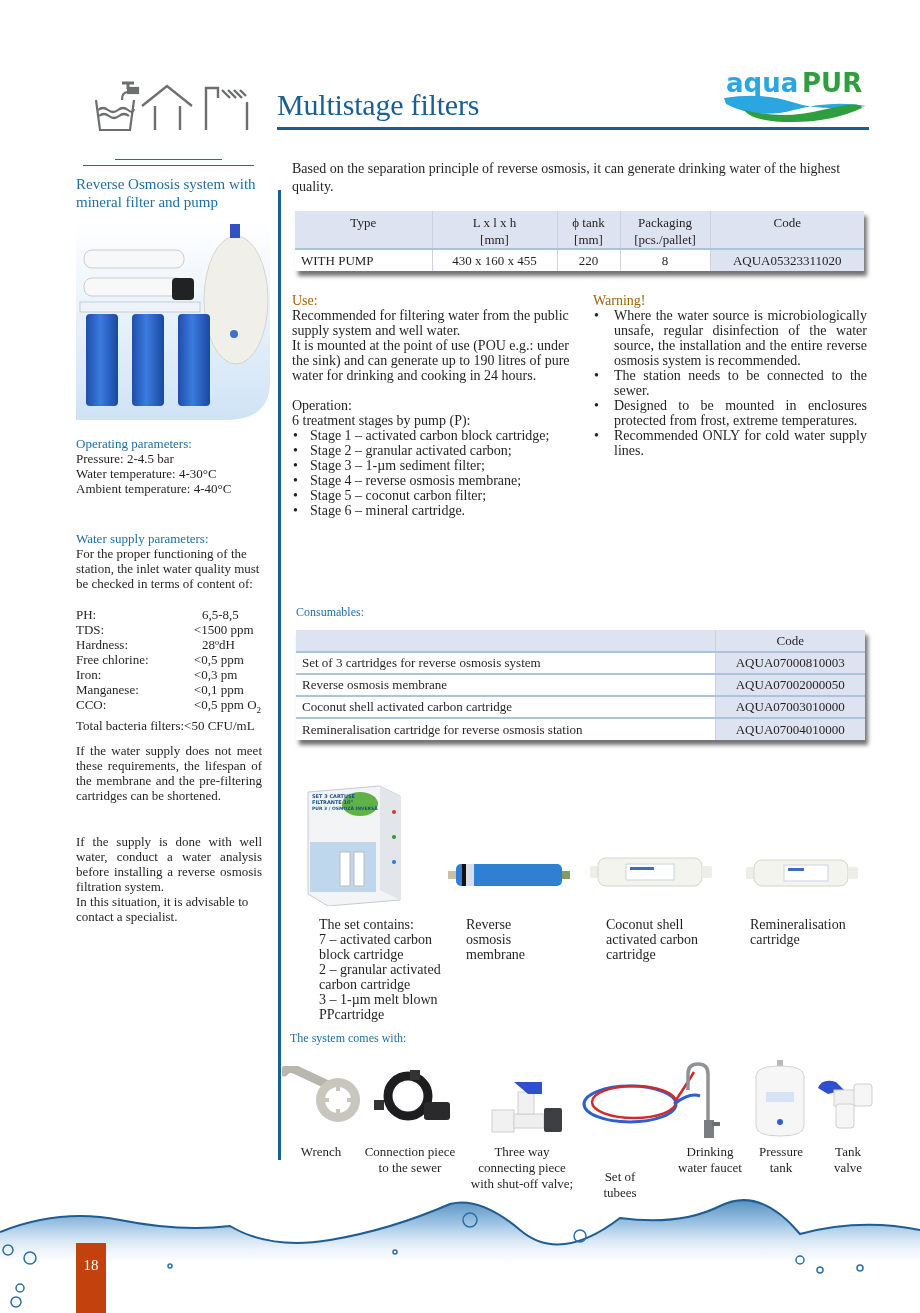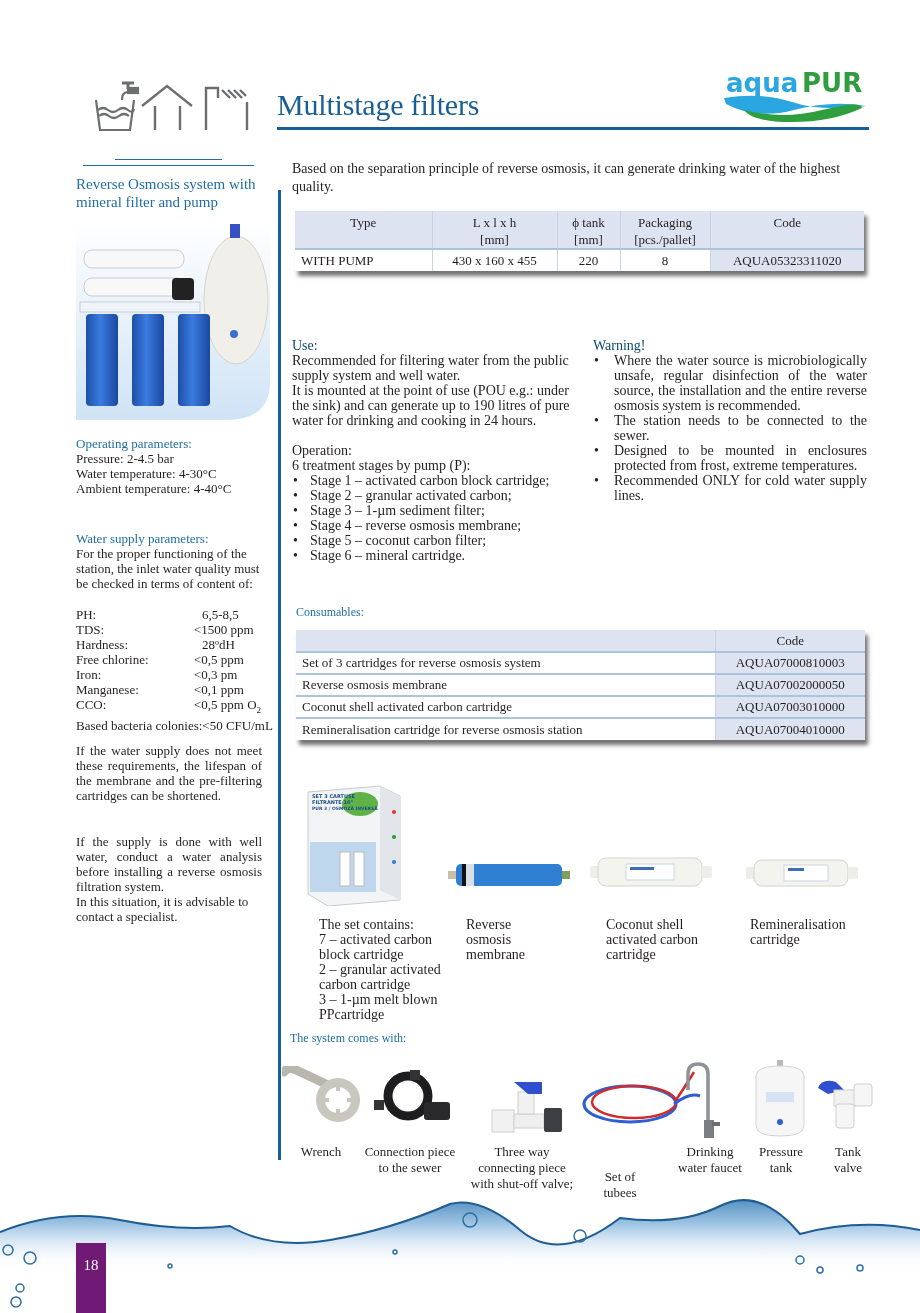--- a/index.html
+++ b/index.html
@@ -44,33 +44,33 @@
   .tbl2 tr.body-row:last-child { border-bottom: none; }
   .tbl2 td { height: 22px; }
   .tbl2 th { height: 22px; padding-top: 2px; }
 
   .use-block { left: 292px; top: 293px; width: 280px; font-size: 14px; line-height: 15px; }
   .warn-block { left: 593px; top: 293px; width: 274px; font-size: 14px; line-height: 15px; }
   .bullets { list-style: none; }
   .bullets li { position: relative; padding-left: 18px; }
   .bullets li::before { content: "•"; position: absolute; left: 1px; top: 0; }
   .warn-block .bullets li { padding-left: 21px; text-align: justify; text-align-last: left; }
-  .section-label { color: #0c4a6e; margin-top: 45px; }
+  .section-label { color: #a16207; }
 
   .consumables-label { left: 296px; top: 605px; font-size: 12px; color: #1f6ea3; }
 
   .prod-img { position: absolute; }
   .prod-caption { position: absolute; font-size: 14px; line-height: 15px; }
 
   .comes-label { left: 290px; top: 1031px; font-size: 12px; color: #1f6ea3; }
   .acc { position: absolute; }
   .acc-caption { position: absolute; font-size: 13px; line-height: 16px; text-align: center; }
 
   .water { left: 0; top: 1190px; width: 920px; height: 123px; }
-  .page-num { left: 76px; top: 1243px; width: 30px; height: 70px; background: #701a75; color: #fff; font-size: 15px; text-align: center; padding-top: 14px; }
+  .page-num { left: 76px; top: 1243px; width: 30px; height: 70px; background: #c2410c; color: #fff; font-size: 15px; text-align: center; padding-top: 14px; }
 </style>
 </head>
 <body>
 
 <svg class="abs header-icons" viewBox="0 0 160 52">
   <g fill="none" stroke="#6d6e70" stroke-width="2.2">
     <path d="M2 20 L6 50 L36 50 L40 20"></path>
     <path d="M4 30 q5 -4 10 0 t10 0 t10 0 t6 -1"></path>
     <path d="M5 36 q5 -4 10 0 t10 0 t10 0"></path>
     <path d="M28 20 q0 -8 6 -8 h8"></path>
@@ -167,21 +167,21 @@
   </div>
   <div class="params-row">
     <span class="k">Manganese:</span>
     <span class="v">&lt;0,1 ppm</span>
   </div>
   <div class="params-row">
     <span class="k">CCO:</span>
     <span class="v"><span>&lt;0,5 ppm O</span><sub style="font-size:9px">2</sub></span>
   </div>
   <div class="params-row wide">
-    <span class="k">Based bacteria colonies:</span>
+    <span class="k">Total bacteria filters:</span>
     <span class="v">&lt;50 CFU/mL</span>
   </div>
 </div>
 
 <div class="abs left-text justify" style="top:743px; width:186px;">If the water supply does not meet these requirements, the lifespan of the membrane and the pre-filtering cartridges can be shortened.</div>
 <div class="abs left-text justify" style="top:834px; width:186px;">If the supply is done with well water, conduct a water analysis before installing a reverse osmosis filtration system.</div>
 <div class="abs left-text" style="top:894px; width:190px;">In this situation, it is advisable to contact a specialist.</div>
 
 <div class="abs intro">Based on the separation principle of reverse osmosis, it can generate drinking water of the highest quality.</div>
 

